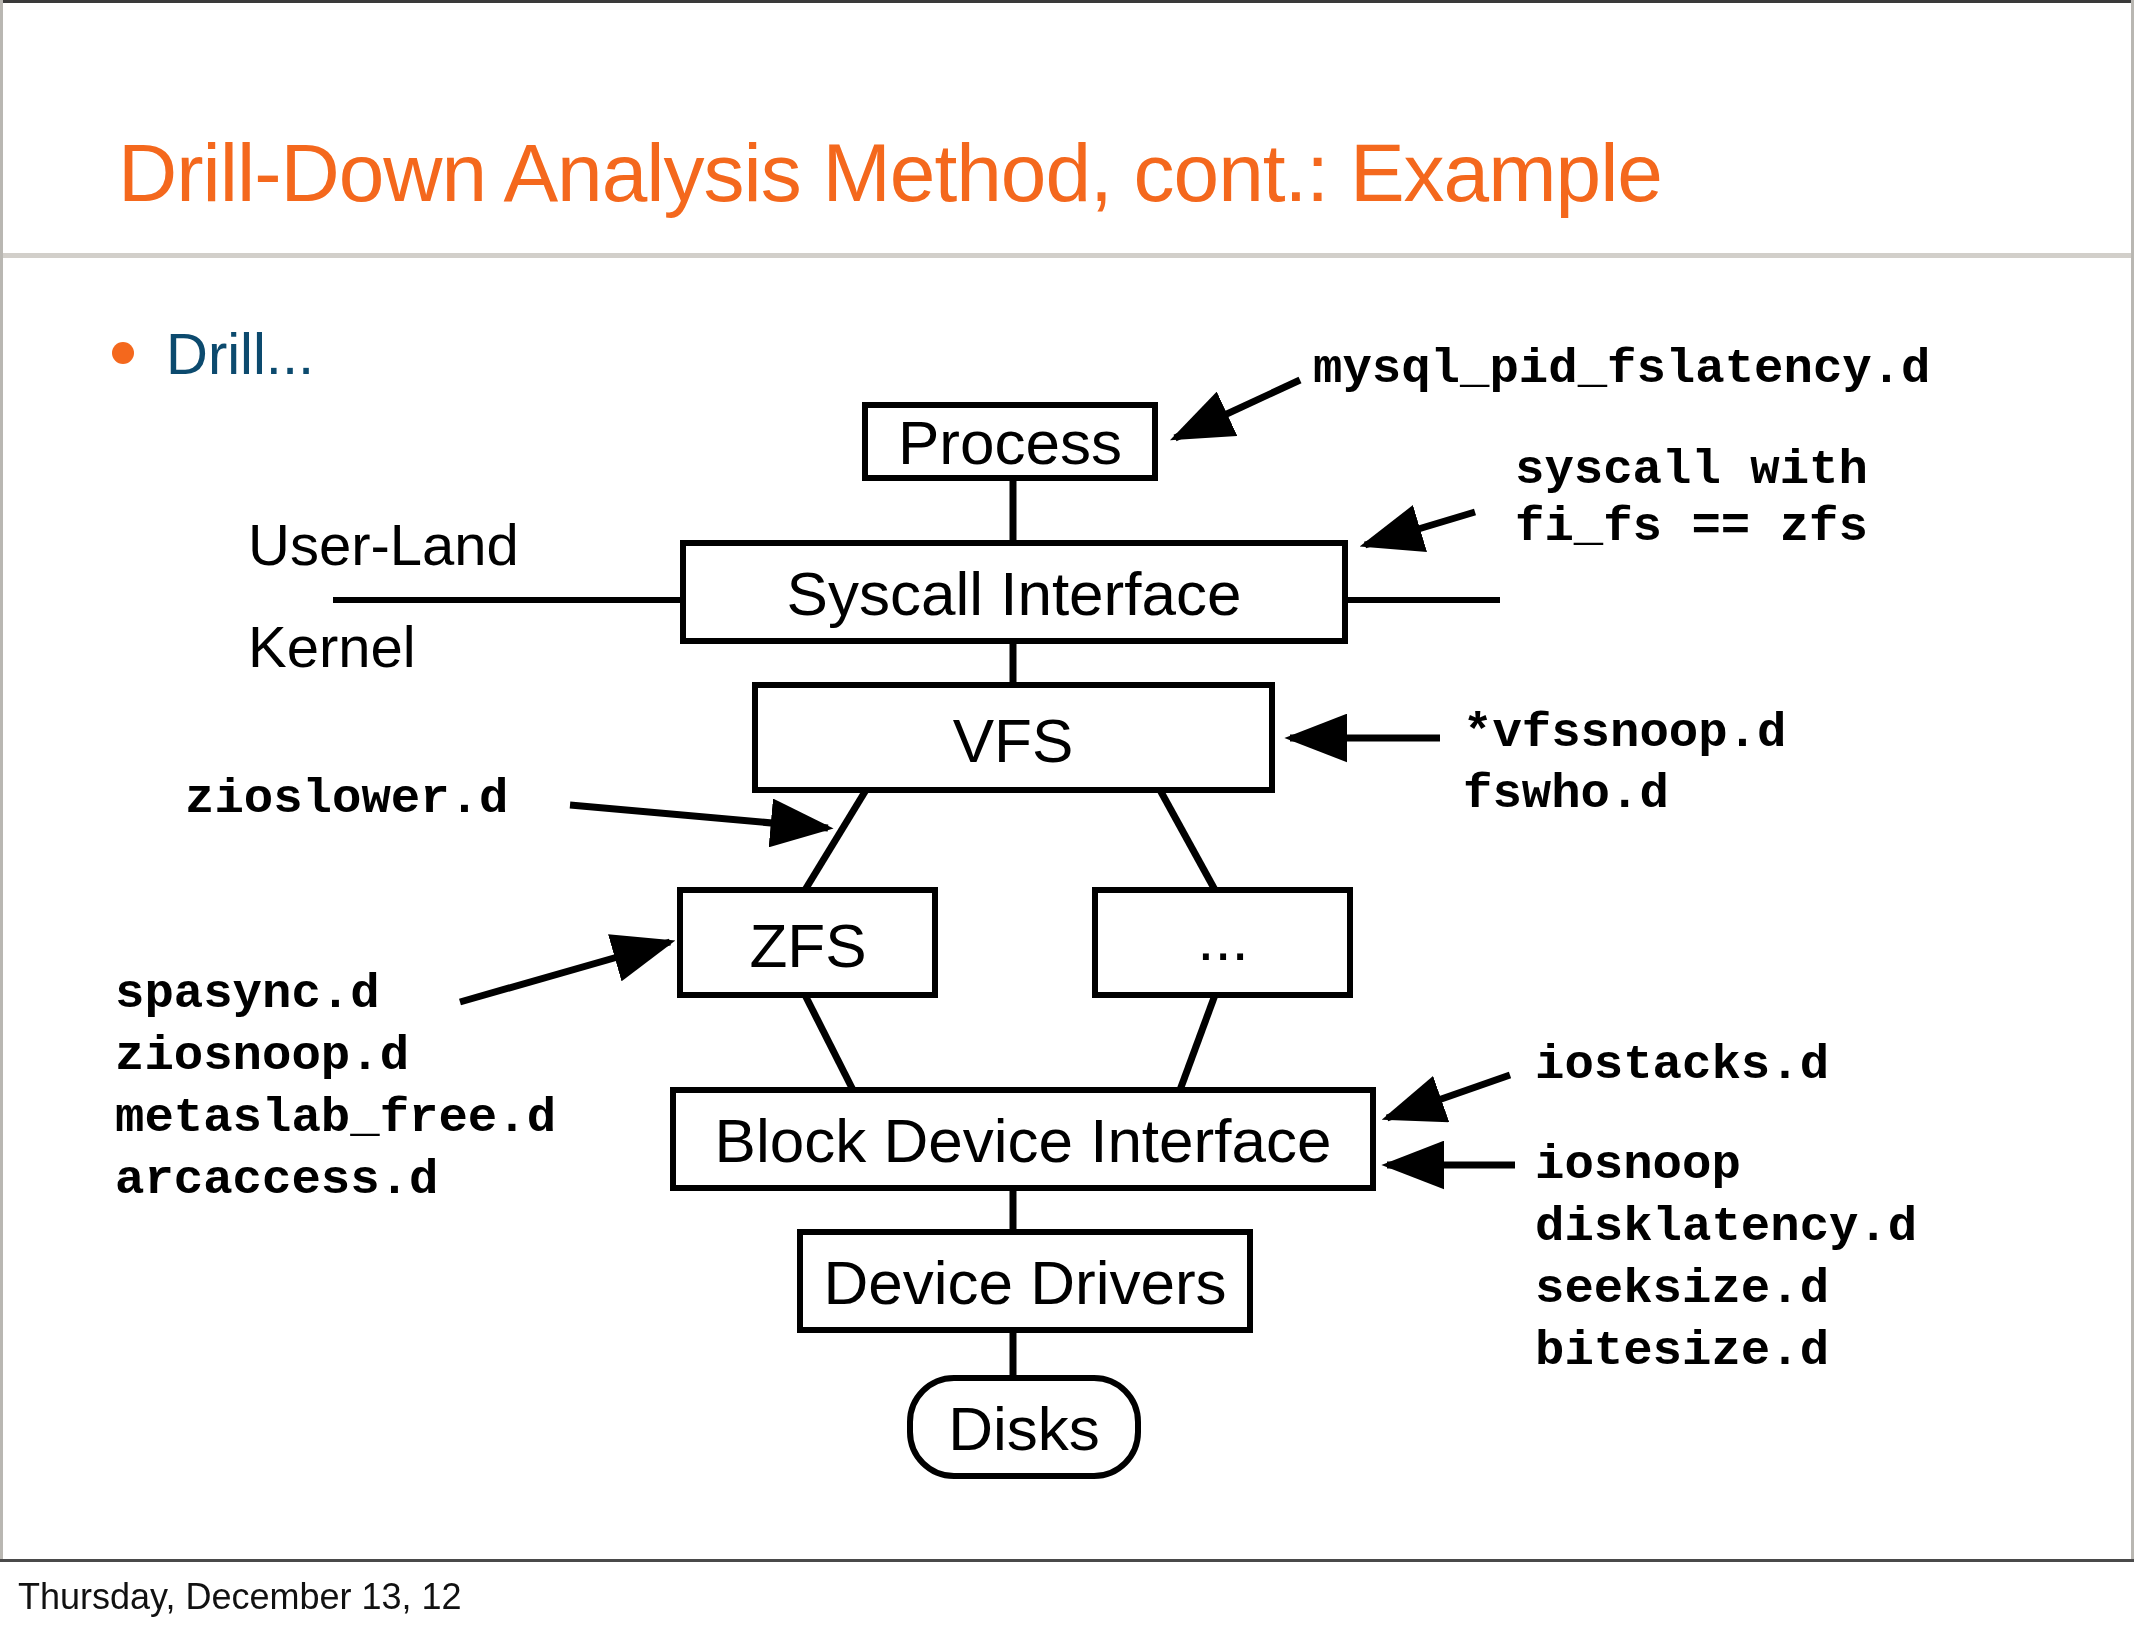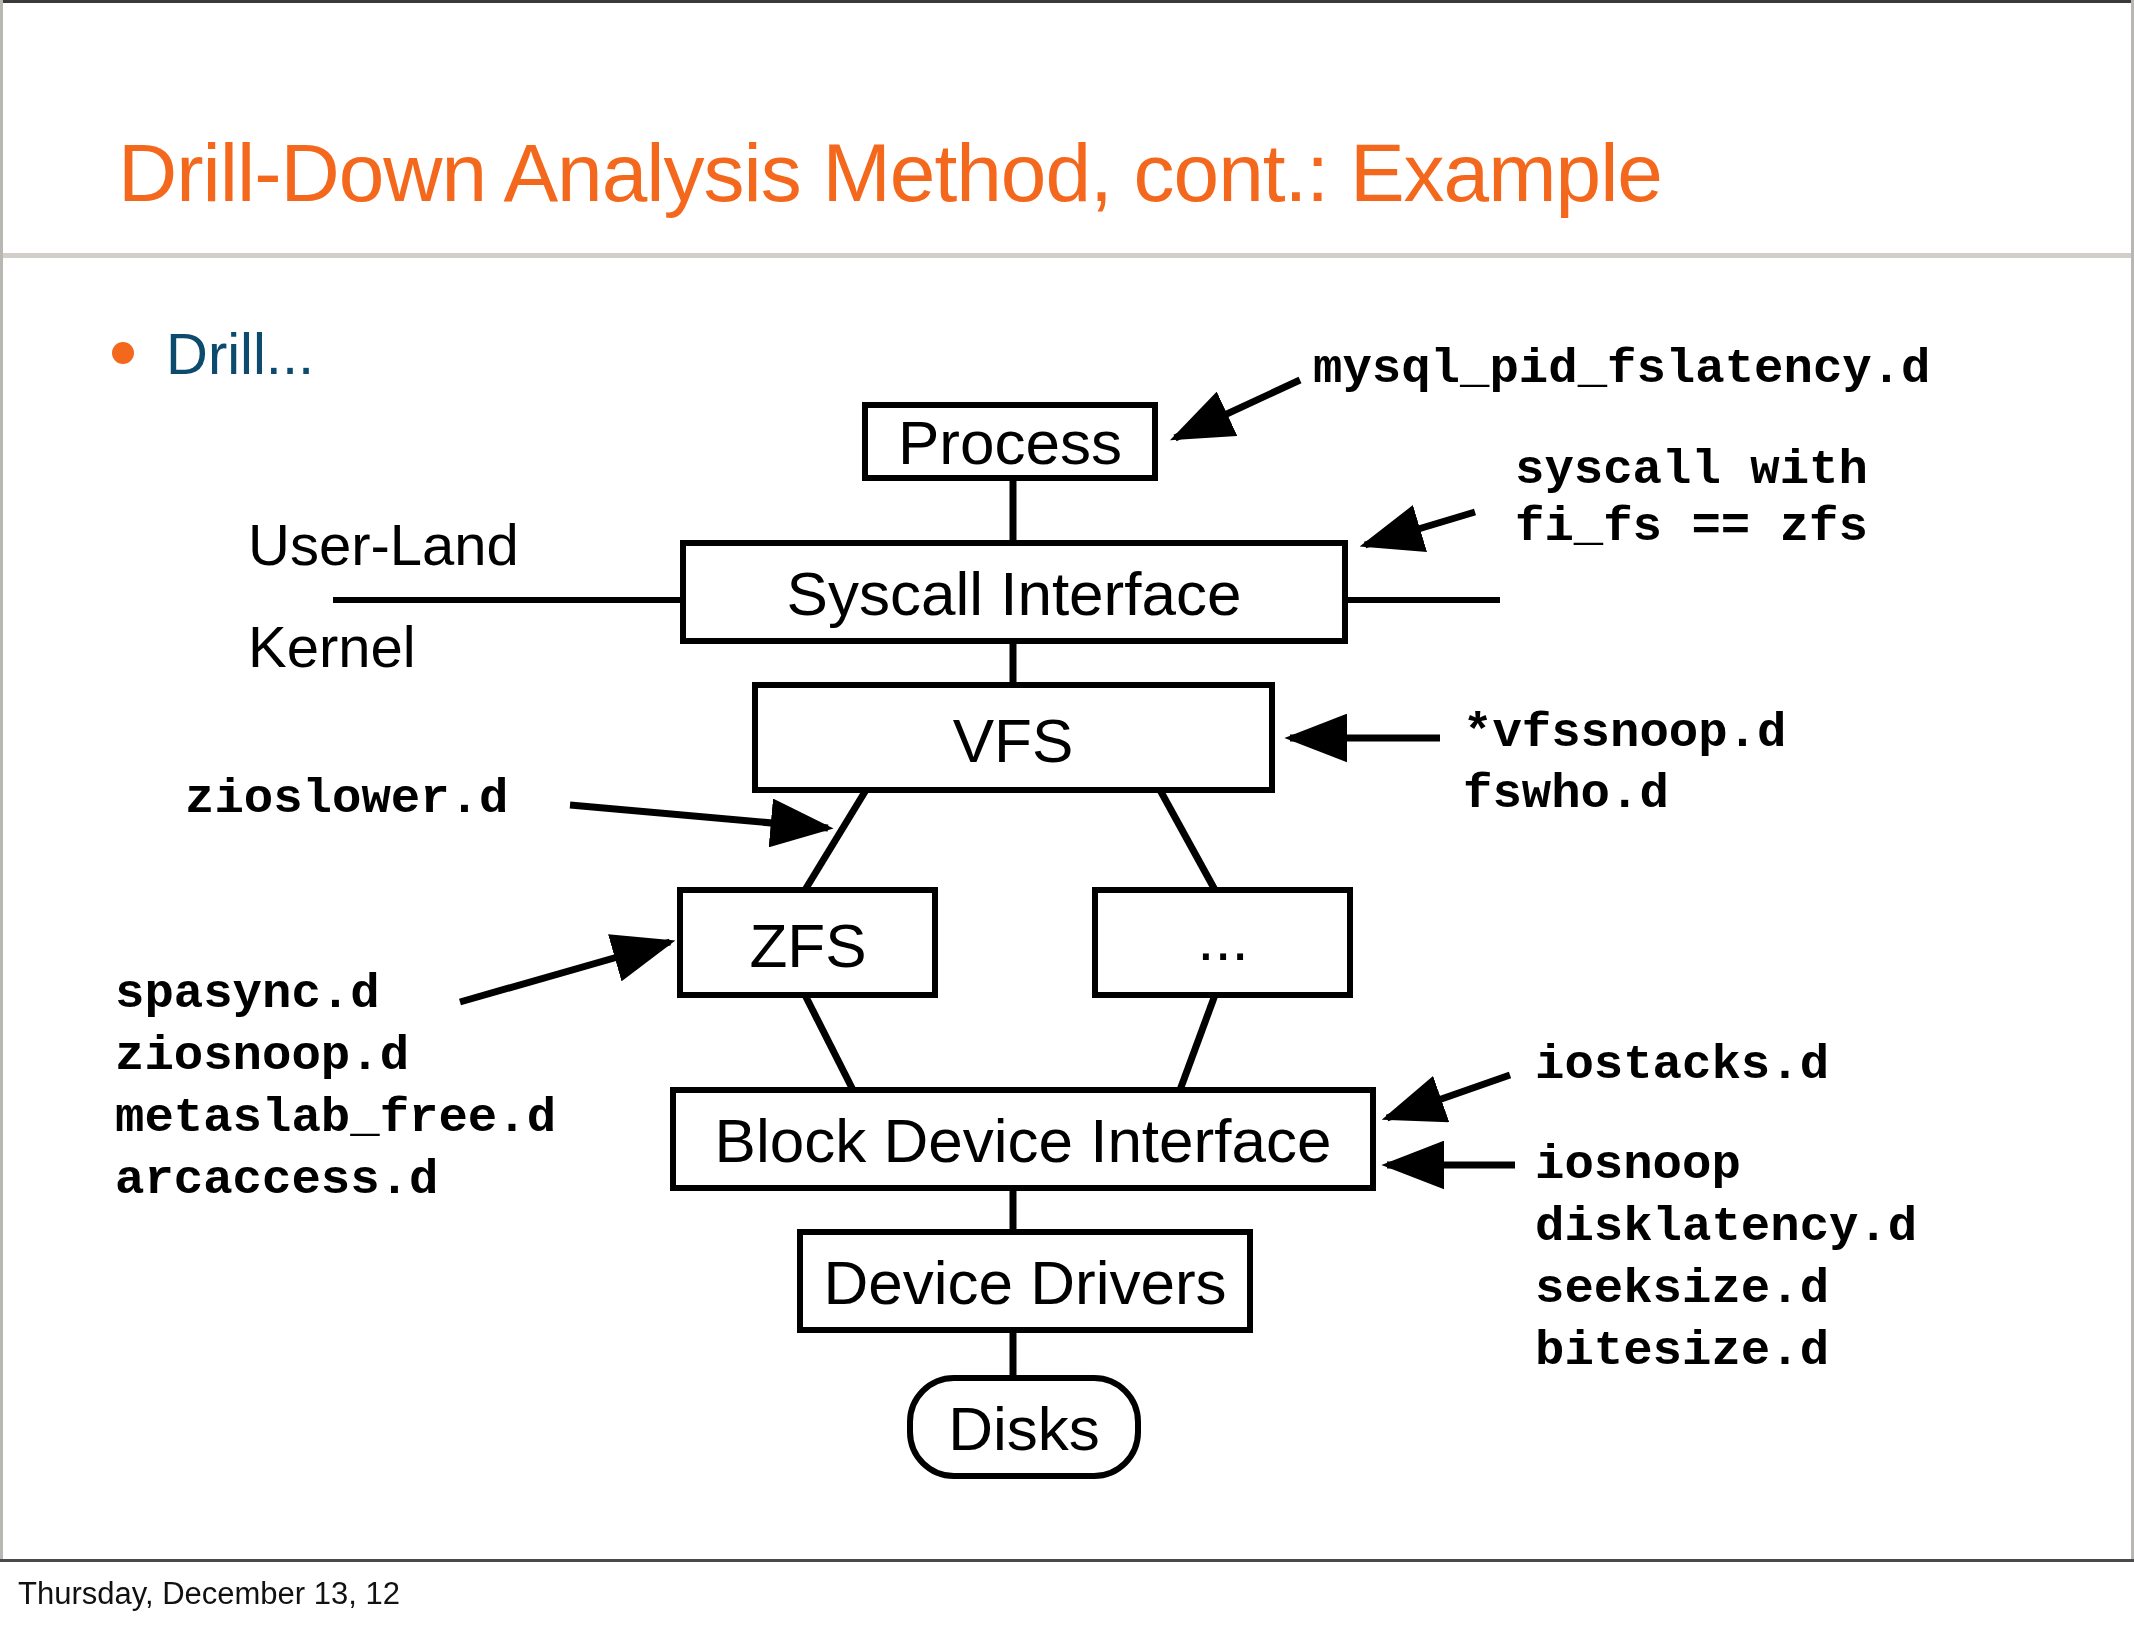--- a/index.html
+++ b/index.html
@@ -140,21 +140,21 @@
     font-size: 49px;
     font-weight: bold;
     fill: #4b4230;
   }
 
   
   #footer {
     position: absolute;
     left: 18px;
     top: 1576px;
-    font-size: 31px;
+    font-size: 36px;
     color: #111111;
     white-space: nowrap;
   }
 </style>
 </head>
 <body>
 
 <div id="slide">
 
   <div class="frame-top"></div>

